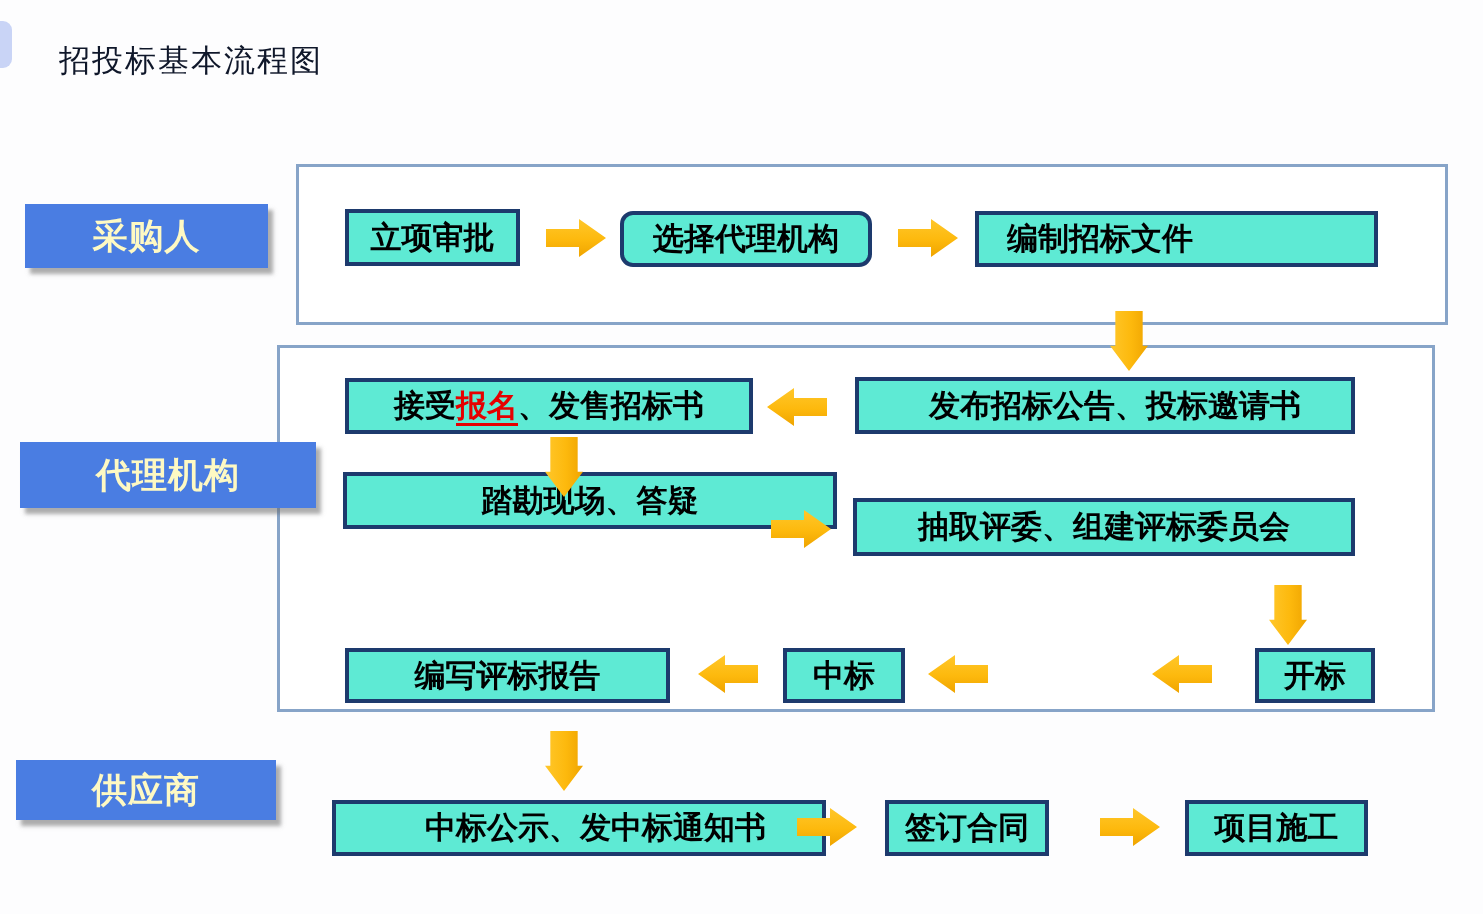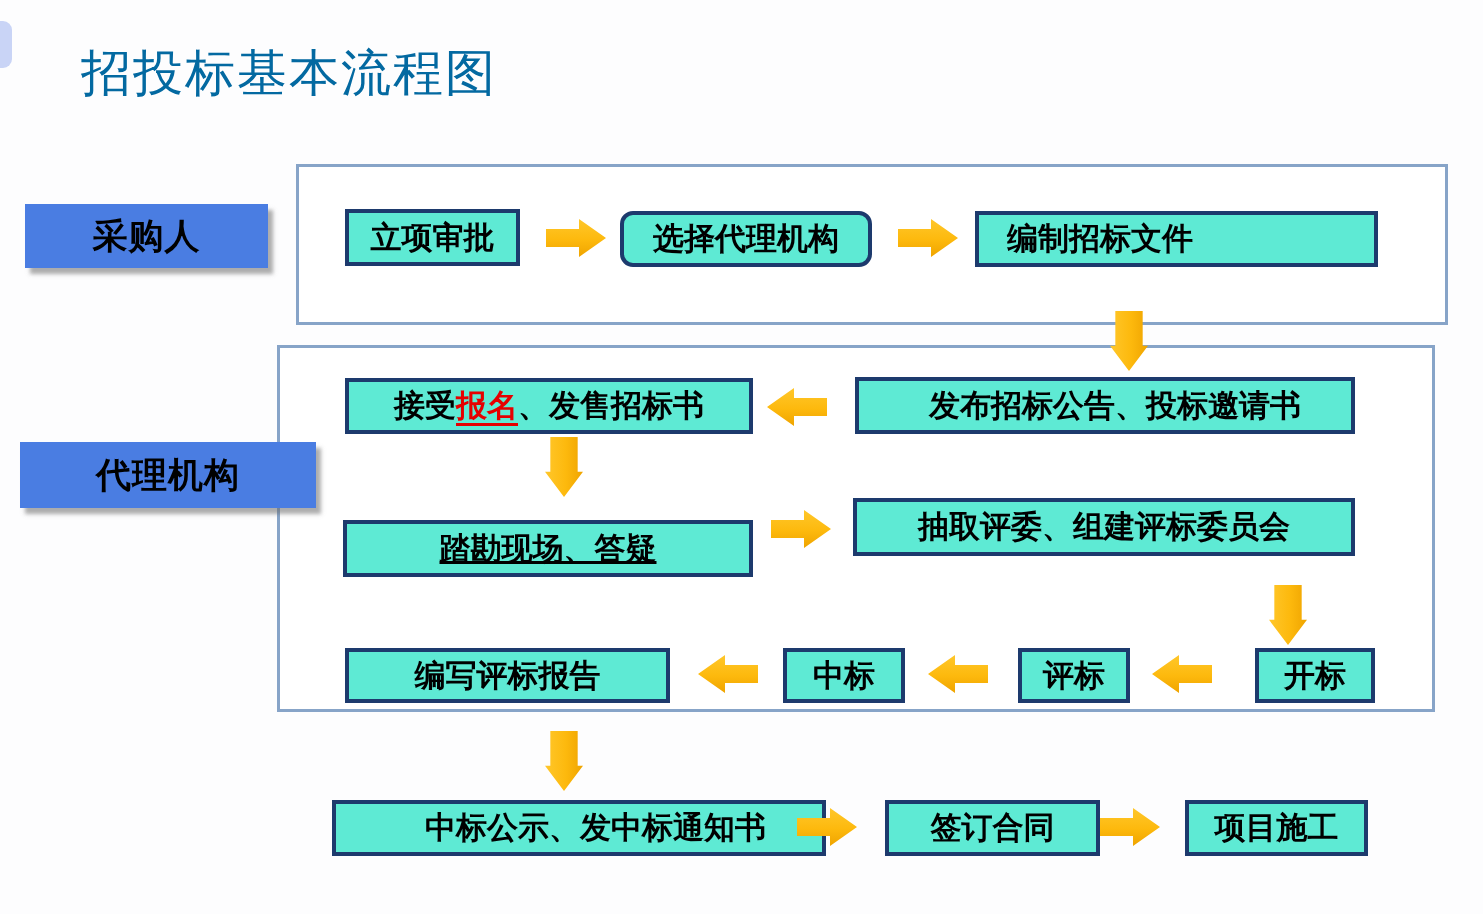--- a/index.html
+++ b/index.html
@@ -8,28 +8,28 @@
     width:1483px;height:914px;
     background:#fdfdfe;
     overflow:hidden;
     font-family:"Liberation Sans","DejaVu Sans",sans-serif;
   }
   .deco-sliver{
     position:absolute;left:0;top:21px;width:12px;height:47px;
     background:#c9d4f6;border-radius:0 9px 9px 0;
   }
   .page-title{
-    position:absolute;left:81px;top:40px;
-    font-size:50px;font-weight:200;color:#0369a1;
+    position:absolute;left:59px;top:40px;
+    font-size:31px;font-weight:200;color:#0f172a;
     letter-spacing:2px;white-space:nowrap;
   }
   .lane{
     position:absolute;
     background:var(--lane-blue,#4a7de2);
-    color:#000000;font-weight:bold;font-size:35px;
+    color:#fef9c3;font-weight:bold;font-size:35px;
     display:flex;align-items:center;justify-content:center;
     box-shadow:5px 6px 4px rgba(105,105,105,0.55);
     letter-spacing:1px;white-space:nowrap;
     z-index:2;
   }
   .lane-purchaser{left:25px;top:204px;width:243px;height:64px;}
   .lane-agency{left:20px;top:442px;width:296px;height:66px;}
   .lane-supplier{left:16px;top:760px;width:260px;height:60px;}
   .container{
     position:absolute;background:#ffffff;
@@ -51,28 +51,28 @@
     text-decoration:underline;
     text-decoration-color:var(--highlight-red,#e60000);
     text-decoration-thickness:3px;
     text-underline-offset:7px;
   }
   .n-approve{left:345px;top:209px;width:175px;height:57px;}
   .n-select-agency{left:620px;top:211px;width:252px;height:56px;border-radius:13px;}
   .n-prepare-docs{left:975px;top:211px;width:403px;height:56px;justify-content:flex-start;padding-left:28px;}
   .n-accept{left:345px;top:378px;width:408px;height:56px;}
   .n-announce{left:855px;top:377px;width:500px;height:57px;padding-left:20px;}
-  .n-survey{left:343px;top:520px;width:410px;height:57px;text-decoration:underline;}
+  .n-survey{left:343px;top:472px;width:494px;height:57px;}
   .n-committee{left:853px;top:498px;width:502px;height:58px;}
   .n-report{left:345px;top:648px;width:325px;height:55px;}
   .n-win{left:783px;top:648px;width:122px;height:55px;}
   .n-evaluate{left:1018px;top:648px;width:112px;height:55px;}
   .n-open{left:1235px;top:648px;width:120px;height:55px;margin-left:20px;}
   .n-publicity{left:332px;top:800px;width:494px;height:56px;padding-left:33px;}
-  .n-contract{left:885px;top:800px;width:215px;height:56px;}
+  .n-contract{left:885px;top:800px;width:164px;height:56px;}
   .n-construction{left:1185px;top:800px;width:183px;height:56px;}
   .arrow{position:absolute;z-index:3;}
   .arrow-h{
     width:60px;height:38px;
     background:linear-gradient(180deg,#ffc72b 0%,#fdb90d 55%,#efa400 100%);
   }
   .arrow-right{clip-path:polygon(0 26%,55% 26%,55% 0,100% 50%,55% 100%,55% 74%,0 74%);}
   .arrow-left{clip-path:polygon(100% 26%,45% 26%,45% 0,0 50%,45% 100%,45% 74%,100% 74%);}
   .arrow-down{
     width:38px;height:60px;
@@ -97,20 +97,21 @@
 <body>
 
 <div class="page" style="--lane-blue: #4a7de2; --box-border: #1d3a6d; --container-border: #87a4c8; --highlight-red: #e60000;">
 
   <div class="deco-sliver"></div>
 
   <div class="page-title">招投标基本流程图</div>
 
   <div class="lane lane-purchaser">采购人</div>
   <div class="lane lane-agency">代理机构</div>
+  <div class="lane lane-supplier">供应商</div>
 
   <div class="container container-row1"></div>
   <div class="container container-agency"></div>
 
   <div class="node n-approve">立项审批</div>
   <div class="arrow arrow-h arrow-right a-r1a"></div>
   <div class="node n-select-agency">选择代理机构</div>
   <div class="arrow arrow-h arrow-right a-r1b"></div>
   <div class="node n-prepare-docs">编制招标文件</div>
   <div class="arrow arrow-down a-d1"></div>
@@ -126,21 +127,20 @@
 
   <div class="node n-survey">踏勘现场、答疑</div>
   <div class="arrow arrow-h arrow-right a-r3"></div>
   <div class="node n-committee">抽取评委、组建评标委员会</div>
   <div class="arrow arrow-down a-d3"></div>
 
   <div class="node n-report">编写评标报告</div>
   <div class="arrow arrow-h arrow-left a-r4a"></div>
   <div class="node n-win">中标</div>
   <div class="arrow arrow-h arrow-left a-r4b"></div>
-  <div class="node n-evaluate">评标</div>
   <div class="arrow arrow-h arrow-left a-r4c"></div>
   <div class="node n-open">开标</div>
   <div class="arrow arrow-down a-d4"></div>
 
   <div class="node n-publicity">中标公示、发中标通知书</div>
   <div class="arrow arrow-h arrow-right a-r5a"></div>
   <div class="node n-contract">签订合同</div>
   <div class="arrow arrow-h arrow-right a-r5b"></div>
   <div class="node n-construction">项目施工</div>
 

